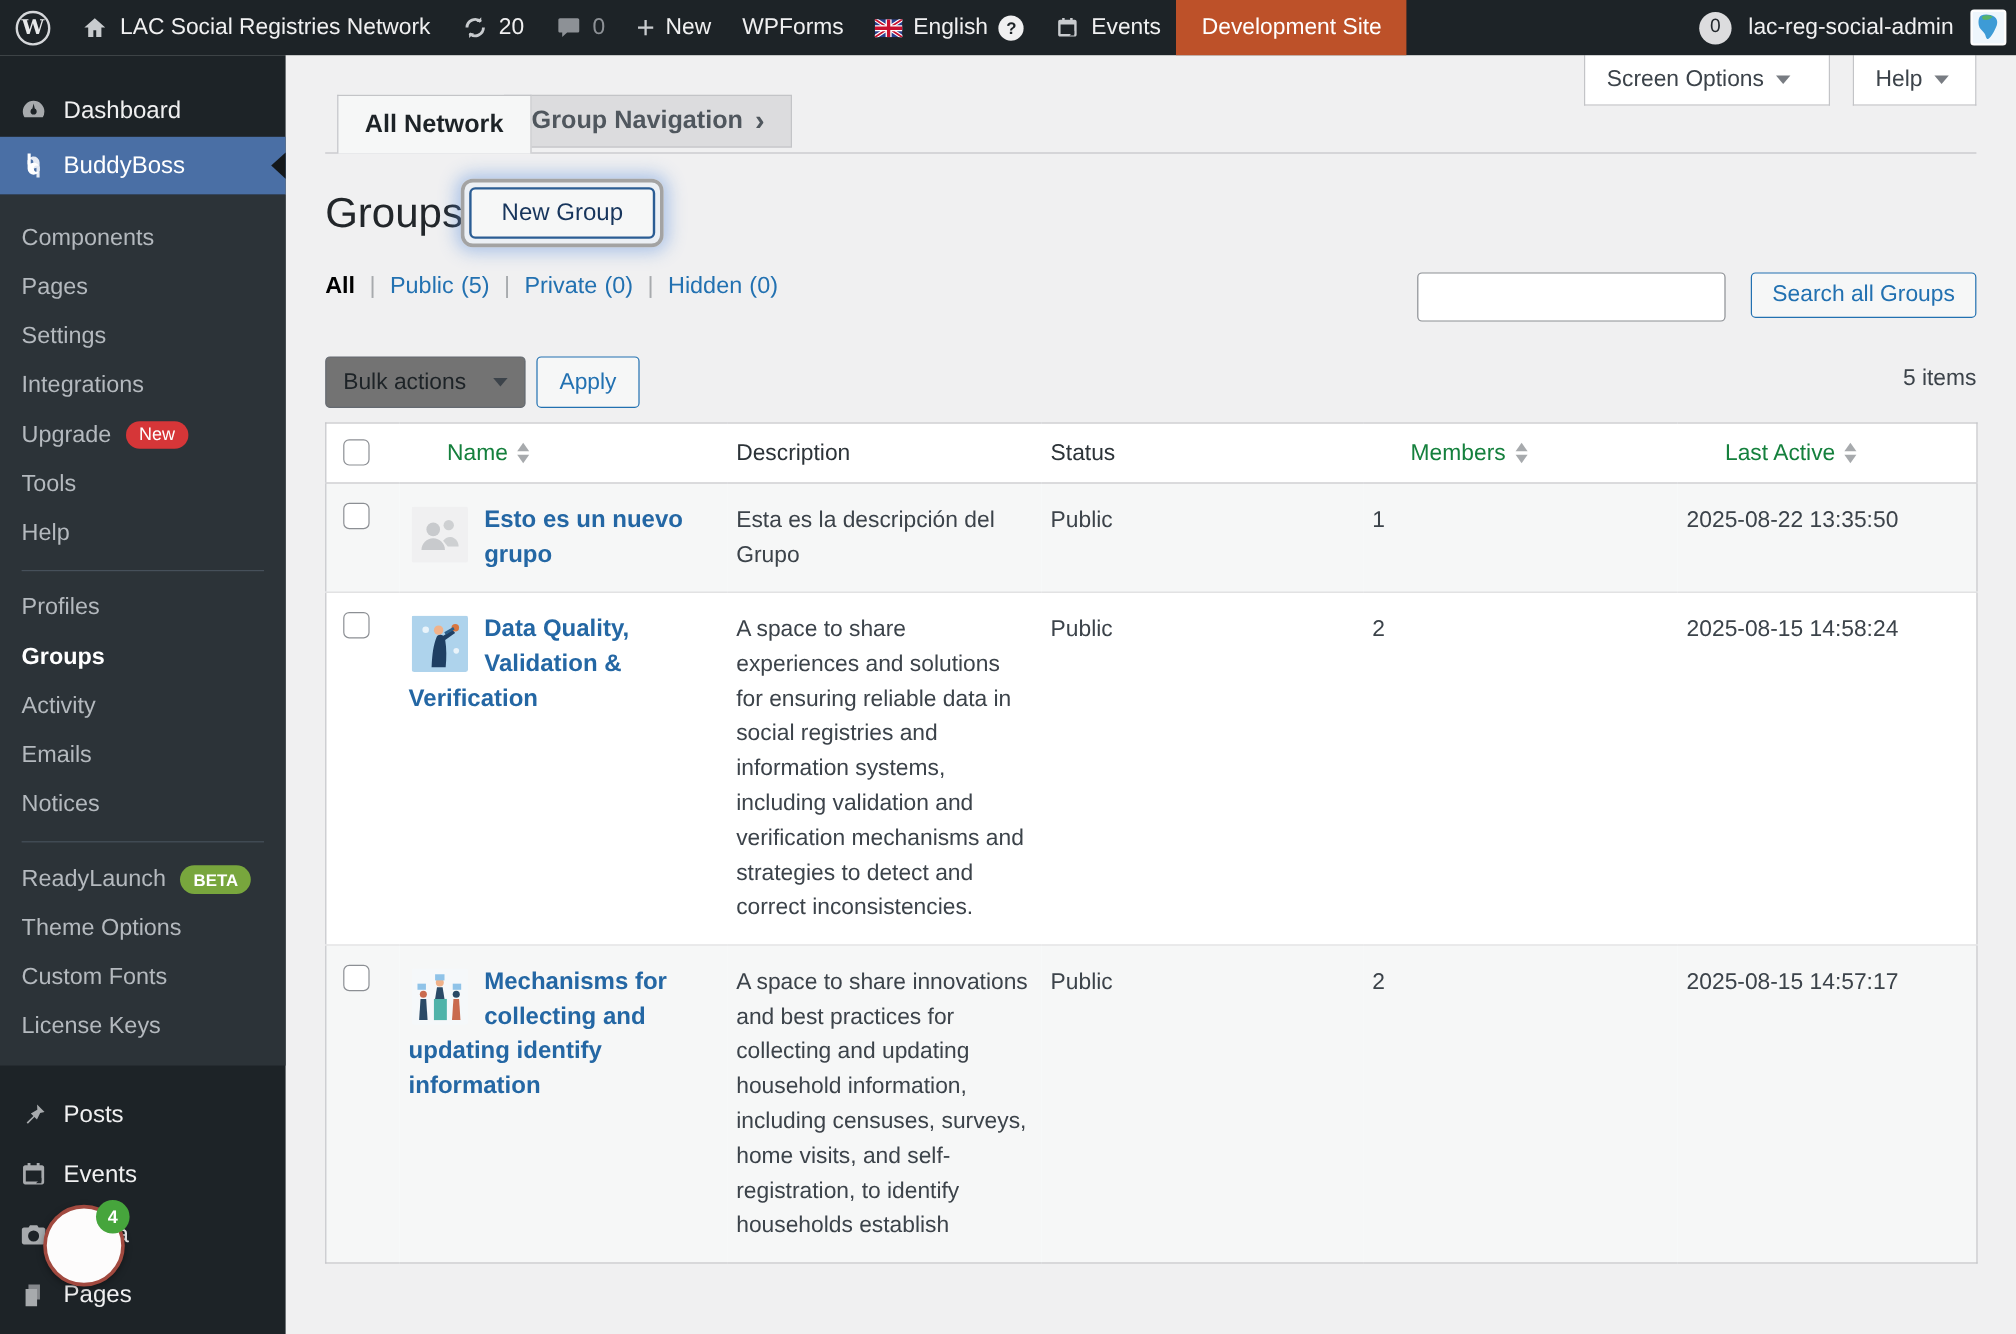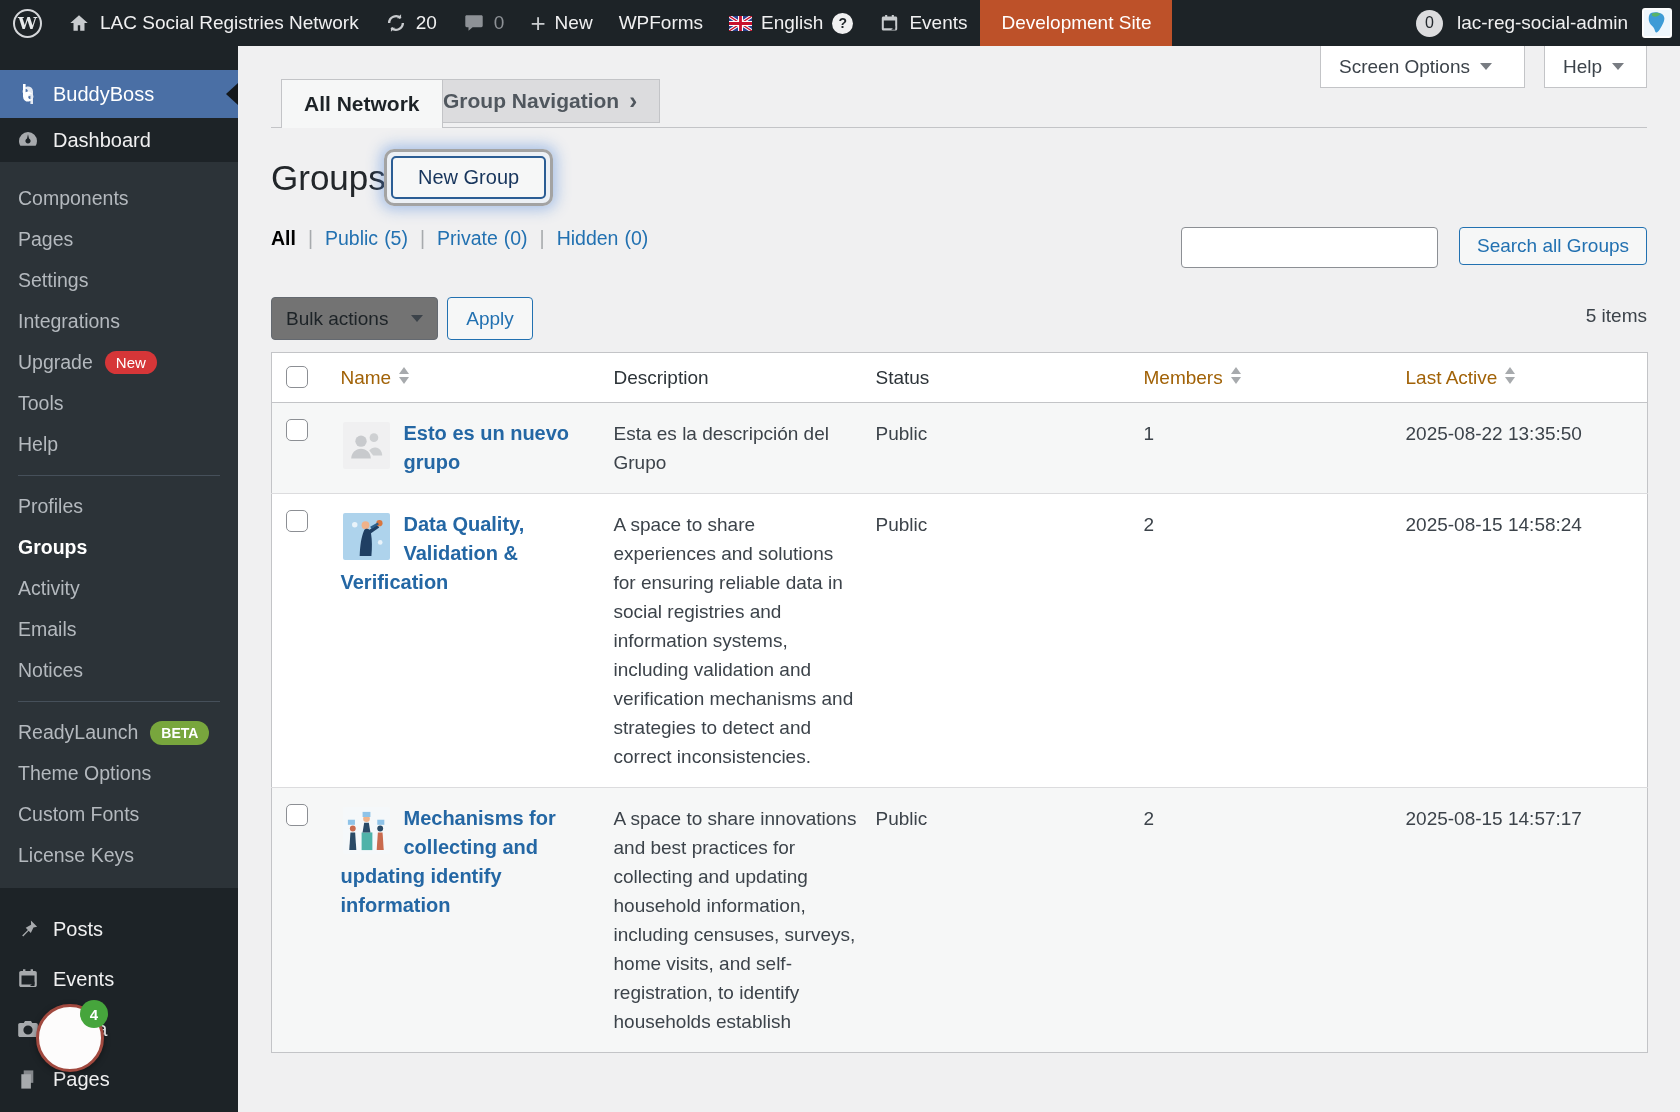--- a/index.html
+++ b/index.html
@@ -69,21 +69,21 @@
   .bulk-select { position:absolute; left:33px; top:297px; width:167px; height:43px; background:#737373; border:1px solid #646970; border-radius:4px; display:flex; align-items:center; justify-content:space-between; padding:0 14px; font-size:19px; color:#1d2327; cursor:pointer; }
   .bulk-caret { width:0; height:0; border-left:6px solid transparent; border-right:6px solid transparent; border-top:7px solid #3c434a; }
   .apply-btn { position:absolute; left:209px; top:297px; width:86px; height:43px; }
   .items-count { position:absolute; right:33px; top:305px; font-size:19px; color:#3c434a; }
 
   
   .groups-table { position:absolute; left:33px; top:352px; width:1376px; border-collapse:collapse; background:#fff; border:1px solid #c3c4c7; table-layout:fixed; }
   .groups-table th { border-bottom:1px solid #c3c4c7; height:50px; text-align:left; font-weight:400; font-size:19px; color:#2c3338; padding:0 8px; }
   .groups-table td { vertical-align:top; padding:16px 10px 16px 8px; font-size:19px; color:#3c434a; border-top:1px solid #dcdcde; line-height:29px; }
   .groups-table tr.striped td { background:#f6f7f7; }
-  .th-sortable { color:#a16207; cursor:pointer; display:flex; gap:8px; }
+  .th-sortable { color:#15803d; cursor:pointer; display:flex; align-items:center; gap:8px;margin-left:32px; }
   .sort-arrows { display:inline-flex; flex-direction:column; gap:3px; }
   .sort-arrows .up { width:0; height:0; border-left:5px solid transparent; border-right:5px solid transparent; border-bottom:7px solid #a7aaad; }
   .sort-arrows .down { width:0; height:0; border-left:5px solid transparent; border-right:5px solid transparent; border-top:7px solid #a7aaad; }
   .cb { width:22px; height:22px; background:#fff; border:1.5px solid #8c8f94; border-radius:5px; display:inline-block; cursor:pointer; }
   th .cb { margin-left:6px; margin-top:4px; }
   td .cb { margin-left:6px; }
   .group-avatar { float:left; width:47px; height:47px; margin:3px 14px 6px 2px; border-radius:2px; overflow:hidden; }
   .group-name { color:#2467a4; font-weight:700; font-size:20px; line-height:29px; cursor:pointer; }
   .desc-cell { line-height:29px; }
 
@@ -163,37 +163,37 @@
             <rect width="26" height="26" fill="#eef6fc"></rect>
             <path d="M7 3c3-1.5 8-1 11 1 2 1.5 3 4 2 7-1 2.5-2 5-4 8-1.5 2.2-3 4-4 3.5-1.2-.6-1-3-2.5-5C8 15.5 5.5 14 5 11c-.4-2.8-.5-6.5 2-8z" fill="#3d9bd6"></path>
             <path d="M8 3.5c2.5-1 6-1 8.5.5-1.5 2-4.5 3-7 2.5C8 6.2 7.3 5 8 3.5z" fill="#58b368"></path>
           </svg>
       </span>
     </span>
   </header>
 
   <aside class="sidebar">
     <div class="menu-top-pad"></div>
+    <div class="menu-item">
+      <span class="mi-icon">
+        <svg width="24" height="24" viewBox="0 0 24 24" fill="#a7aaad">
+            <path d="M12 4a9 9 0 0 0-9 9c0 1.8.5 3.4 1.4 4.8h15.2A8.9 8.9 0 0 0 21 13a9 9 0 0 0-9-9zm0 2.2 1 4.3a2.6 2.6 0 1 1-2 0z"></path>
+          </svg>
+      </span>
+      <span>Dashboard</span>
+    </div>
     <div class="menu-item bb-active">
       <span class="mi-icon">
         <svg width="26" height="26" viewBox="0 0 26 26" fill="#fff">
             <path d="M8 3h2.6v8.2a5 5 0 1 1-2.6 4.4zm5.2 12.6a2.6 2.6 0 1 0 5.2 0 2.6 2.6 0 0 0-5.2 0z"></path>
             <path d="M18 23h-2.6v-8.2A5 5 0 1 1 18 10.4zm-5.2-12.6a2.6 2.6 0 1 0-5.2 0 2.6 2.6 0 0 0 5.2 0z" opacity=".85"></path>
           </svg>
       </span>
       <span>BuddyBoss</span>
       <span class="bb-wedge"></span>
-    </div>
-    <div class="menu-item">
-      <span class="mi-icon">
-        <svg width="24" height="24" viewBox="0 0 24 24" fill="#a7aaad">
-            <path d="M12 4a9 9 0 0 0-9 9c0 1.8.5 3.4 1.4 4.8h15.2A8.9 8.9 0 0 0 21 13a9 9 0 0 0-9-9zm0 2.2 1 4.3a2.6 2.6 0 1 1-2 0z"></path>
-          </svg>
-      </span>
-      <span>Dashboard</span>
     </div>
 
     <div class="submenu">
       <div class="sub-item">
           <span>Components</span>
         </div>
       <div class="sub-item">
           <span>Pages</span>
         </div>
       <div class="sub-item">

